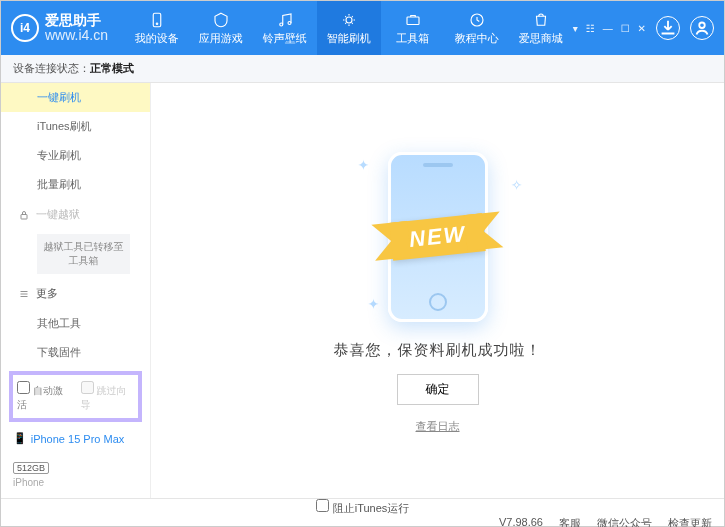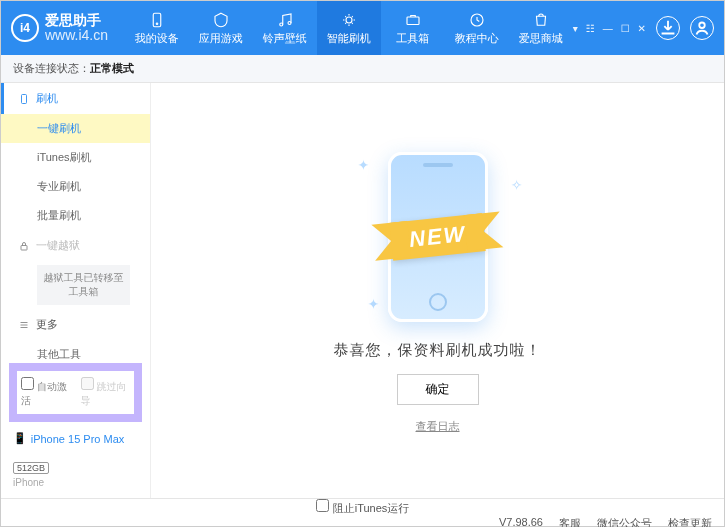--- a/index.html
+++ b/index.html
@@ -22,21 +22,21 @@
 .status-bar { height: 28px; background: #f5f7fa; border-bottom: 1px solid #e5e5e5; display: flex; align-items: center; padding: 0 12px; font-size: 11px; color: #555; }
 .status-bar b { color: #222; }
 .body { flex: 1; display: flex; overflow: hidden; }
 .sidebar { width: 150px; border-right: 1px solid #eee; display: flex; flex-direction: column; font-size: 11px; }
 .side-scroll { flex: 1; overflow-y: auto; }
 .side-group { padding: 8px 14px; color: #555; display: flex; align-items: center; gap: 6px; border-left: 3px solid transparent; }
 .side-group.selected { border-left-color: #2d8cf0; color: #2d8cf0; }
 .side-sub { padding: 7px 10px 7px 36px; color: #666; cursor: pointer; }
 .side-sub.active { background: #fef9c3; color: #2d8cf0; }
 .side-note { margin: 4px 20px 4px 36px; background: #f3f4f6; color: #888; padding: 6px 4px; font-size: 10px; text-align: center; line-height: 1.4; }
-.checkrow { border: 8px solid #c4b5fd; margin: 4px 8px; padding: 6px 4px; display: flex; gap: 10px; align-items: center; font-size: 10px; color: #888; }
+.checkrow { border: 4px solid #c4b5fd; margin: 4px 8px; padding: 6px 4px; display: flex; gap: 10px; align-items: center; font-size: 10px; color: #888; }
 .checkrow input { margin-right: 3px; }
 .device-info { padding: 6px 12px 10px; }
 .device-name { color: #2d8cf0; font-size: 11px; display: flex; align-items: center; gap: 4px; }
 .badge { display: inline-block; border: 1px solid #999; font-size: 9px; padding: 0 3px; border-radius: 2px; color: #555; margin-top: 17px; }
 .device-type { color: #aaa; font-size: 10px; margin-top: 3px; }
 .main { flex: 1; display: flex; flex-direction: column; align-items: center; justify-content: center; gap: 14px; background: #fff; }
 .illus { position: relative; width: 200px; height: 180px; display: flex; align-items: center; justify-content: center; }
 .phone { width: 100px; height: 170px; background: linear-gradient(#b8dcff,#d7ecff); border-radius: 14px; border: 3px solid #fff; box-shadow: 0 6px 20px rgba(45,140,240,0.25); position: relative; }
 .phone::before { content:""; position:absolute; top:8px; left:50%; transform:translateX(-50%); width:30px; height:4px; background:#9cc7f0; border-radius:3px; }
 .phone::after { content:""; position:absolute; bottom:8px; left:50%; transform:translateX(-50%); width:14px; height:14px; border:2px solid #9cc7f0; border-radius:50%; }
@@ -140,26 +140,20 @@
   </div>
 
   <div class="status-bar">
     <span>设备连接状态：</span>
     <b>正常模式</b>
   </div>
 
   <div class="body">
     <div class="sidebar">
       <div class="side-scroll">
-        <div class="side-group selected">
-          <span class="grp-icon"><svg viewBox="0 0 24 24">
-                <rect x="7" y="3" width="10" height="18" rx="2"></rect>
-              </svg></span>
-          <span>刷机</span>
-        </div>
         <div id="flash-list">
             <div class="side-sub active">一键刷机</div>
             <div class="side-sub">iTunes刷机</div>
             <div class="side-sub">专业刷机</div>
             <div class="side-sub">批量刷机</div>
           </div>
         <div class="side-group" style="color:#bbb;">
           <span class="grp-icon"><svg viewBox="0 0 24 24">
                 <rect x="6" y="11" width="12" height="9" rx="1"></rect>
                 <path d="M9 11V8a3 3 0 016 0v3"></path>

